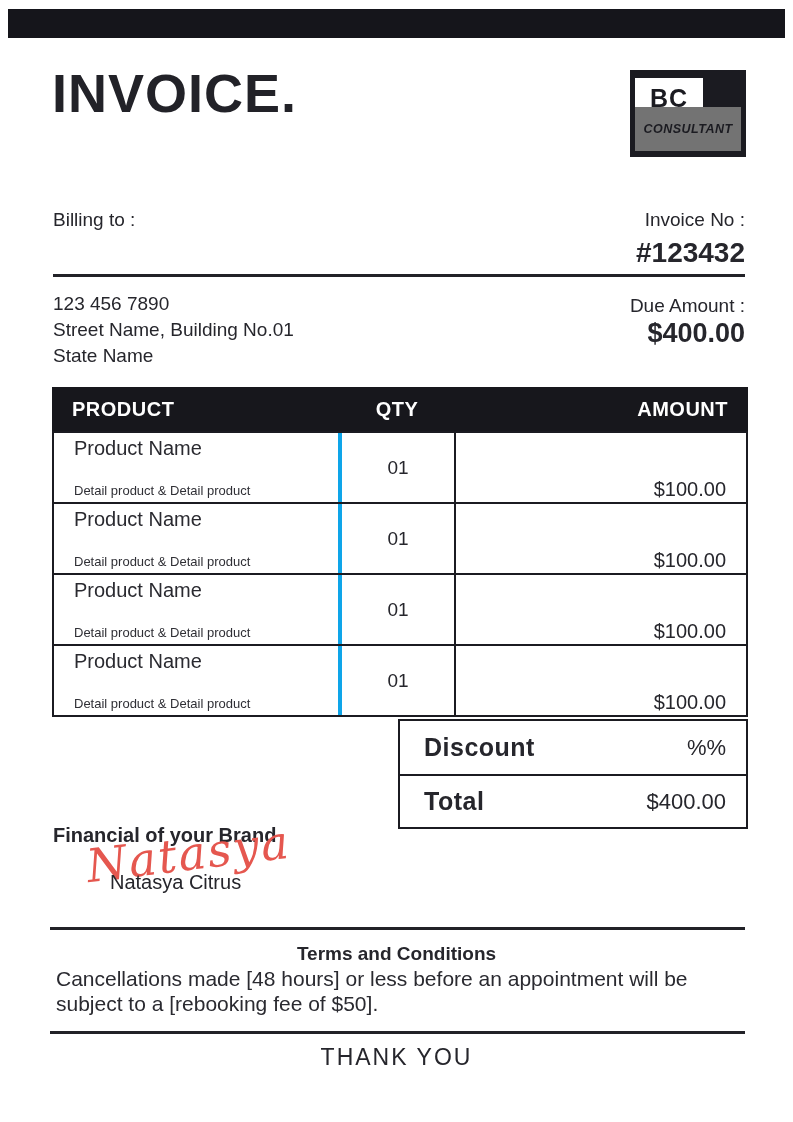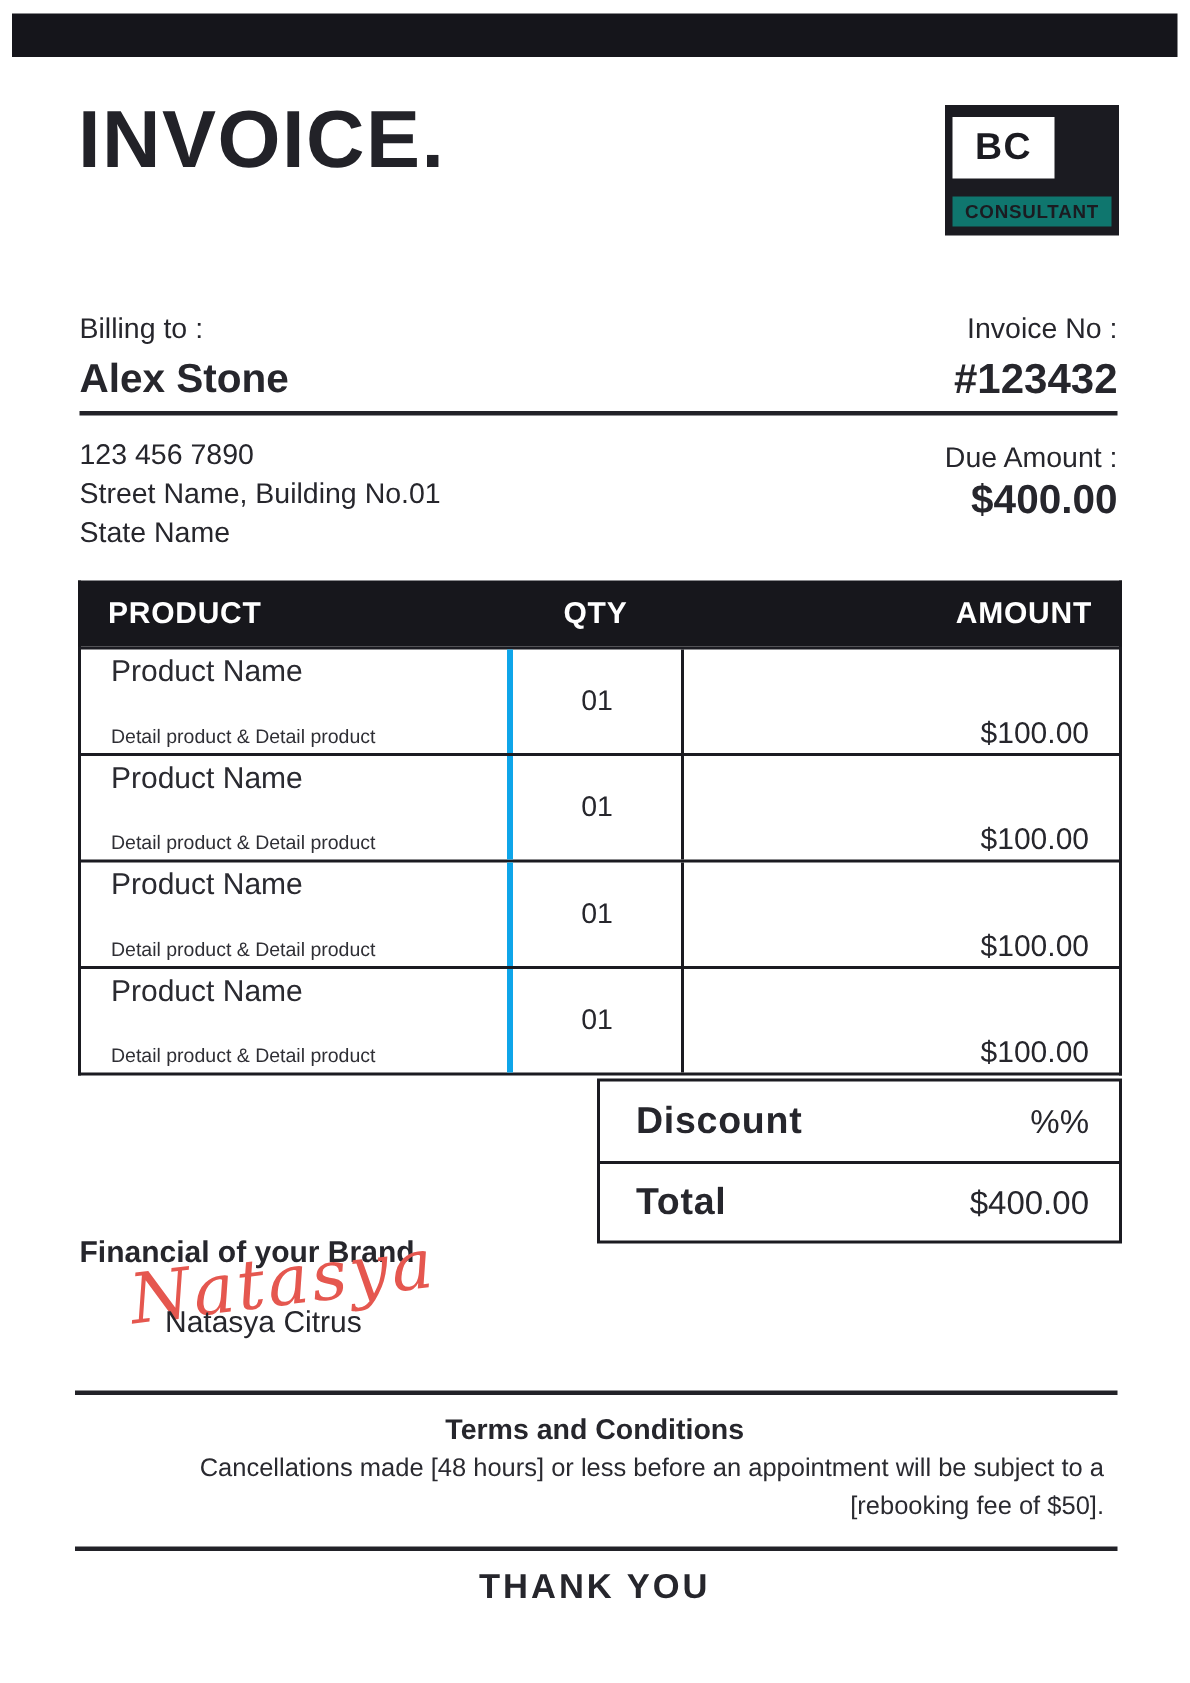--- a/index.html
+++ b/index.html
@@ -28,23 +28,23 @@
   }
 
   
   .logo { left: 630px; top: 70px; width: 116px; height: 87px; background: #1b1b21; }
   .logo-bc {
     position: absolute; left: 5px; top: 8px; width: 68px; height: 41px;
     background: #ffffff; display: flex; align-items: center; justify-content: center;
     font-size: 25px; font-weight: 700; color: #1b1b21; letter-spacing: 1px;
   }
   .logo-sub {
-    position: absolute; left: 5px; bottom: 6px; width: 106px; height: 20px;
-    background: #0f766e; display: flex; align-items: center; justify-content: center;
-    font-size: 12.5px; font-weight: 700; color: #1b1b21; letter-spacing: 0.5px;
+    position: absolute; left: 5px; bottom: 6px; width: 106px; height: 44px;
+    background: #737373; display: flex; align-items: center; justify-content: center;
+    font-size: 12.5px; font-weight: 700; color: #1b1b21; letter-spacing: 0.5px; font-style: italic;
   }
 
   
   .billing-label   { left: 53px;  top: 209px; font-size: 19px; }
   .billing-name    { left: 53px;  top: 237px; font-size: 27px; font-weight: 700; }
   .invoice-no-label{ right: 48px; top: 209px; font-size: 19px; text-align: right; }
   .invoice-no      { right: 48px; top: 237px; font-size: 28px; font-weight: 700; text-align: right; }
   .divider-1 { left: 53px; top: 274px; width: 692px; height: 3px; background: #222228; }
   .billing-phone   { left: 53px;  top: 293px; font-size: 19px; }
   .billing-addr1   { left: 53px;  top: 319px; font-size: 19px; }
@@ -107,45 +107,44 @@
   }
   .signer { left: 110px; top: 871px; font-size: 20px; }
 
   
   .divider-2 { left: 50px; top: 927px; width: 695px; height: 3px; background: #222228; }
   .terms-heading {
     left: 0; top: 943px; width: 793px; text-align: center;
     font-size: 19px; font-weight: 700;
   }
   .terms-body {
-    left: 56px; top: 966px; width: 680px; text-align: right;
-    font-size: 17px; line-height: 25px; color: #2a2a30;
+    left: 56px; top: 966px; width: 680px; text-align: left;
+    font-size: 21px; line-height: 25px; color: #2a2a30;
   }
   .divider-3 { left: 50px; top: 1031px; width: 695px; height: 3px; background: #222228; }
   .thank-you {
     left: 0; top: 1044px; width: 793px; text-align: center;
-    font-size: 23px; font-weight: 700; letter-spacing: 2px;
+    font-size: 23px; font-weight: 400; letter-spacing: 2px;
   }
 </style>
 </head>
 <body>
 
 <div class="page">
 
   <div class="abs top-bar"></div>
 
   <div class="abs title">INVOICE.</div>
 
   <div class="abs logo">
     <div class="logo-bc">BC</div>
     <div class="logo-sub">CONSULTANT</div>
   </div>
 
   <div class="abs billing-label">Billing to :</div>
-  <div class="abs billing-name">Alex Stone</div>
   <div class="abs invoice-no-label">Invoice No :</div>
   <div class="abs invoice-no">#123432</div>
 
   <div class="abs divider-1"></div>
 
   <div class="abs billing-phone">123 456 7890</div>
   <div class="abs billing-addr1">Street Name, Building No.01</div>
   <div class="abs billing-addr2">State Name</div>
   <div class="abs due-label">Due Amount :</div>
   <div class="abs due-amount">$400.00</div>

